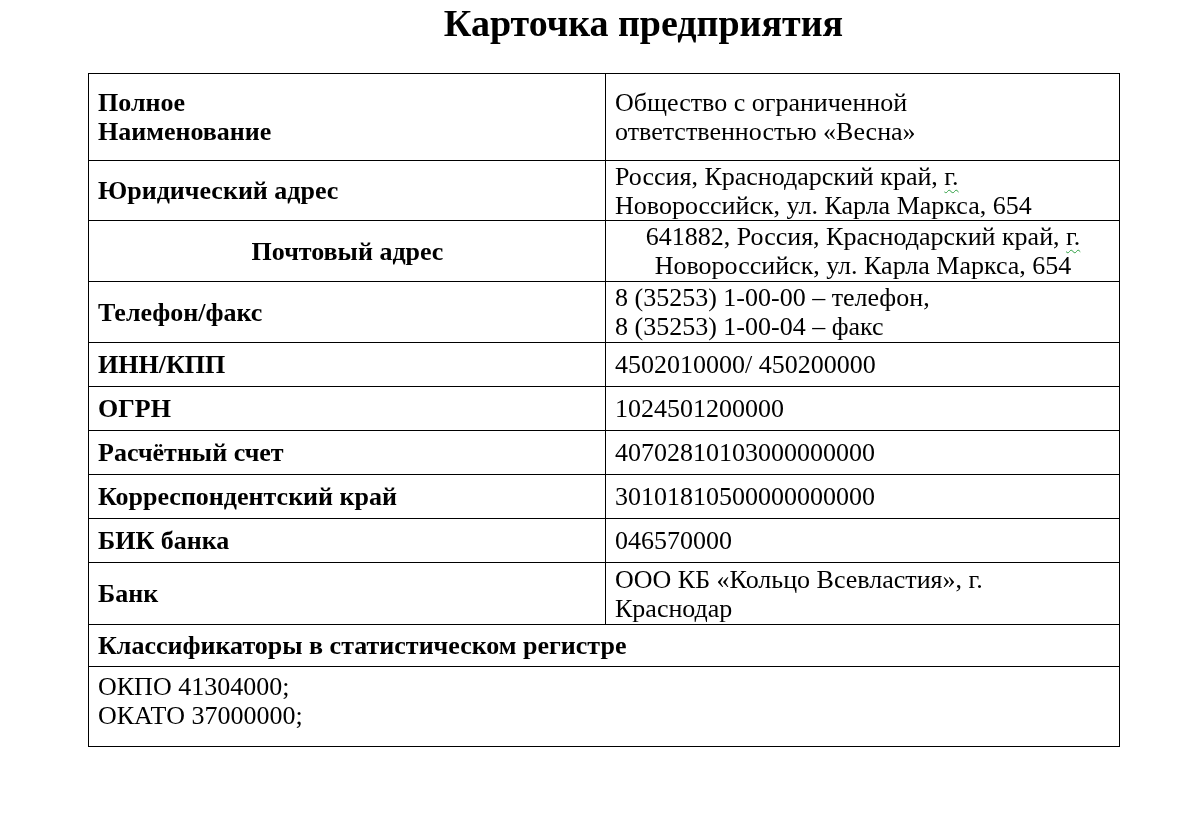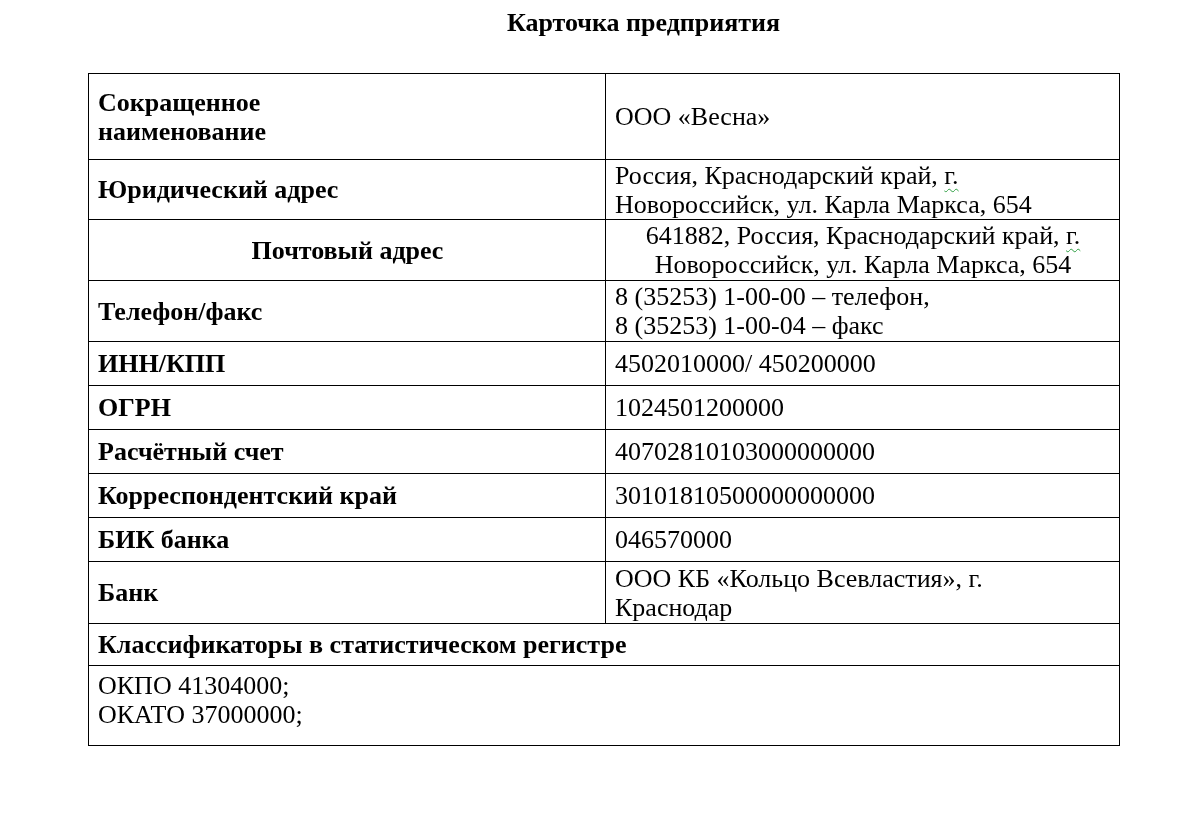--- a/index.html
+++ b/index.html
@@ -8,21 +8,21 @@
     position:relative;
     font-family:"Liberation Serif", serif;
     color:#000000;
   }
   .doc-title {
     position:absolute;
     top:4px; left:0;
     width:1199px;
     padding-left:88px;            
     text-align:center;
-    font-size:26px;
+    font-size:38px;
     font-weight:bold;
     line-height:38px;
     white-space:nowrap;
   }
   table.card {
     position:absolute;
     left:88px; top:73px;
     width:1031px;
     border-collapse:collapse;
     table-layout:fixed;
@@ -70,30 +70,31 @@
   <span>Карточка предприятия</span>
 </div>
 
 <table class="card">
   <colgroup>
       <col class="c1">
       <col class="c2">
     </colgroup>
   <tbody>
 
-
-    <tr class="rh-1">
+    <tr class="rh-0">
       <td class="label">
-        <span class="ln">Сокращенное</span>
-        <span class="ln">наименование</span>
+        <span class="ln">Полное</span>
+        <span class="ln">Наименование</span>
       </td>
       <td>
-        <span class="ln">ООО «Весна»</span>
+        <span class="ln">Общество с ограниченной</span>
+        <span class="ln">ответственностью «Весна»</span>
       </td>
     </tr>
+
 
     <tr class="rh-2">
       <td class="label">
         <span class="ln">Юридический адрес</span>
       </td>
       <td>
         <span class="ln"><span>Россия, Краснодарский край,</span> <span class="squiggle">г.</span></span>
         <span class="ln">Новороссийск, ул. Карла Маркса, 654</span>
       </td>
     </tr>

